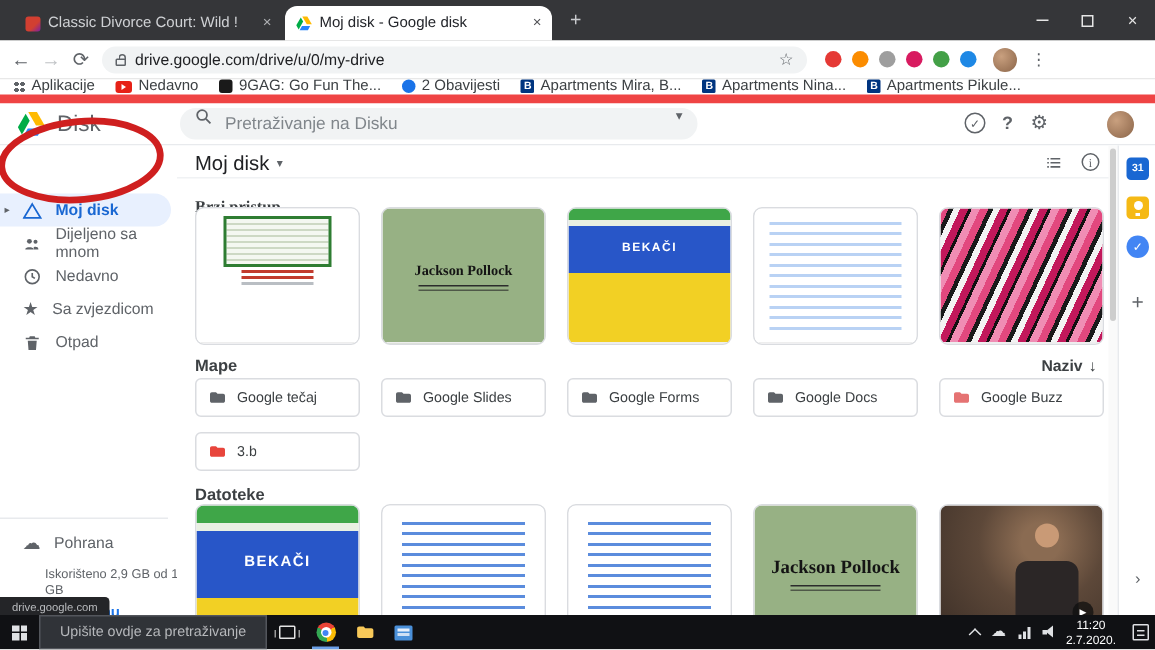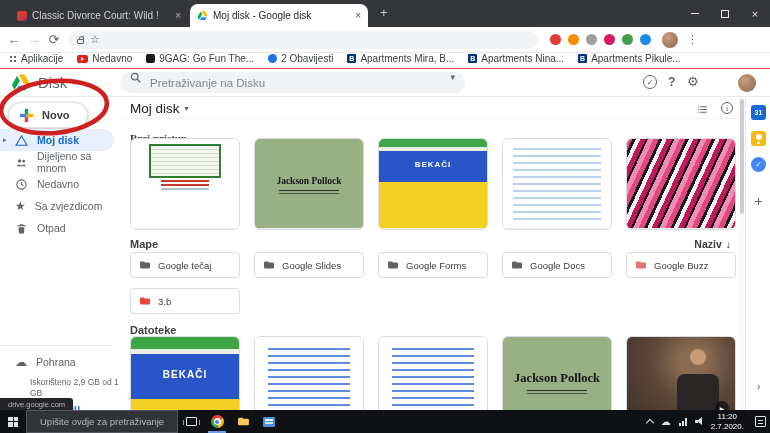--- a/index.html
+++ b/index.html
@@ -30,21 +30,21 @@
   .lock::before{content:"";position:absolute;left:1px;top:-4px;width:3px;height:3px;border:1px solid #5f6368;border-bottom:none;border-radius:3px 3px 0 0;}
   .url{font-size:10.5px;color:#202124;flex:1;white-space:nowrap;overflow:hidden;}
   .star{color:#5f6368;font-size:11px;}
   .exts{display:flex;gap:7px;margin-left:12px;align-items:center;}
   .ext{width:11px;height:11px;border-radius:50%;}
   .navatar,.davatar{width:16px;height:16px;border-radius:50%;background:radial-gradient(circle at 35% 35%,#c9a07f,#8a6448);}
   .navatar{margin-left:11px;}
   .menu3{color:#5f6368;margin:0 9px;font-size:11px;letter-spacing:1px;}
 
   
-  .bookbar{position:absolute;top:53px;left:0;right:0;height:16px;background:#fff;display:flex;align-items:flex-start;gap:14px;padding-left:8px;font-size:10px;color:#3c4043;border-bottom:1px solid #ef4444;}
+  .bookbar{position:absolute;top:53px;left:0;right:0;height:16px;background:#fff;display:flex;align-items:flex-end;gap:14px;padding-left:8px;font-size:10px;color:#3c4043;border-bottom:6px solid #ef4444;}
   .bm{display:flex;align-items:center;gap:4px;white-space:nowrap;}
   .bmi{width:9px;height:9px;border-radius:2px;flex:0 0 auto;}
   .bmi-apps{background:radial-gradient(circle 1.5px at 3px 3px,#5f6368 99%,transparent),radial-gradient(circle 1.5px at 7px 3px,#5f6368 99%,transparent),radial-gradient(circle 1.5px at 3px 7px,#5f6368 99%,transparent),radial-gradient(circle 1.5px at 7px 7px,#5f6368 99%,transparent);}
   .bmi-yt{width:11px;height:8px;background:#e62117;border-radius:2px;position:relative;}
   .bmi-yt::after{content:"";position:absolute;left:4px;top:2px;border-top:2px solid transparent;border-bottom:2px solid transparent;border-left:3px solid #fff;}
   .bmi-9g{background:#1a1a1a;}
   .bmi-ob{background:#1a73e8;border-radius:50%;}
   .bmi-bk{background:#003580;color:#fff;font-size:7px;font-weight:bold;display:flex;align-items:center;justify-content:center;border-radius:1px;}
 
   
@@ -193,20 +193,21 @@
       <span class="wc">×</span>
     </div>
   </div>
 
   <div class="navbar">
     <span class="navicon" style="margin-left:4px;">←</span>
     <span class="navicon fwd">→</span>
     <span class="navicon">⟳</span>
     <div class="addr">
       <span class="lock"></span>
+      <span class="url">drive.google.com/drive/u/0/my-drive</span>
       <span class="star">☆</span>
     </div>
     <div class="exts">
       <span class="ext" style="background:#e53935;"></span>
       <span class="ext" style="background:#fb8c00;"></span>
       <span class="ext" style="background:#9e9e9e;"></span>
       <span class="ext" style="background:#d81b60;"></span>
       <span class="ext" style="background:#43a047;"></span>
       <span class="ext" style="background:#1e88e5;"></span>
     </div>
@@ -265,29 +266,20 @@
     <span class="hic" style="left:687px;top:5px;font-size:13px;">⚙</span>
     <span class="hic" style="left:714px;top:9px;"><span class="dots9"></span></span>
     <span class="davatar" style="position:absolute;left:738px;top:5px;width:18px;height:18px;"></span>
   </div>
 
   <svg class="annot" width="120" height="64">
     <ellipse cx="58" cy="31" rx="53" ry="26" fill="none" stroke="#cf1f1f" stroke-width="4.5" transform="rotate(-5 58 31)"></ellipse>
   </svg>
 
   <div class="sidebar">
-    <div class="newbtn">
-      <svg width="15" height="15" viewBox="0 0 16 16">
-        <rect x="6.2" y="1" width="3.6" height="7" fill="#0f9d58"></rect>
-          <rect x="6.2" y="8" width="3.6" height="7" fill="#db4437"></rect>
-        <rect x="1" y="6.2" width="7" height="3.6" fill="#4285f4"></rect>
-          <rect x="8" y="6.2" width="7" height="3.6" fill="#f4b400"></rect>
-      </svg>
-      <span class="newlabel">Novo</span>
-    </div>
     <div class="sitems">
       <div class="sitem active">
         <span class="expander">▸</span>
         <svg width="13" height="13" viewBox="0 0 24 24">
             <path d="M12 3.8 22.2 20.8H1.8z" fill="none" stroke="currentColor" stroke-width="2.2"></path>
           </svg>
         <span>Moj disk</span>
       </div>
       <div class="sitem">
         <svg width="13" height="13" viewBox="0 0 24 24" fill="currentColor">

